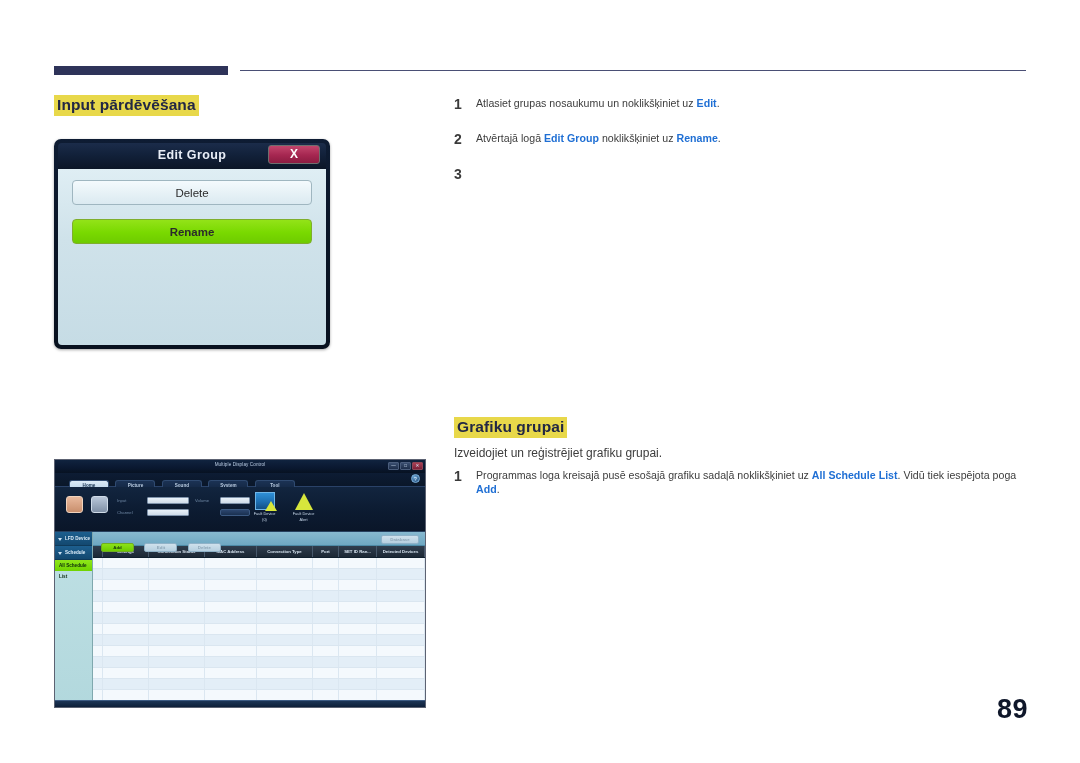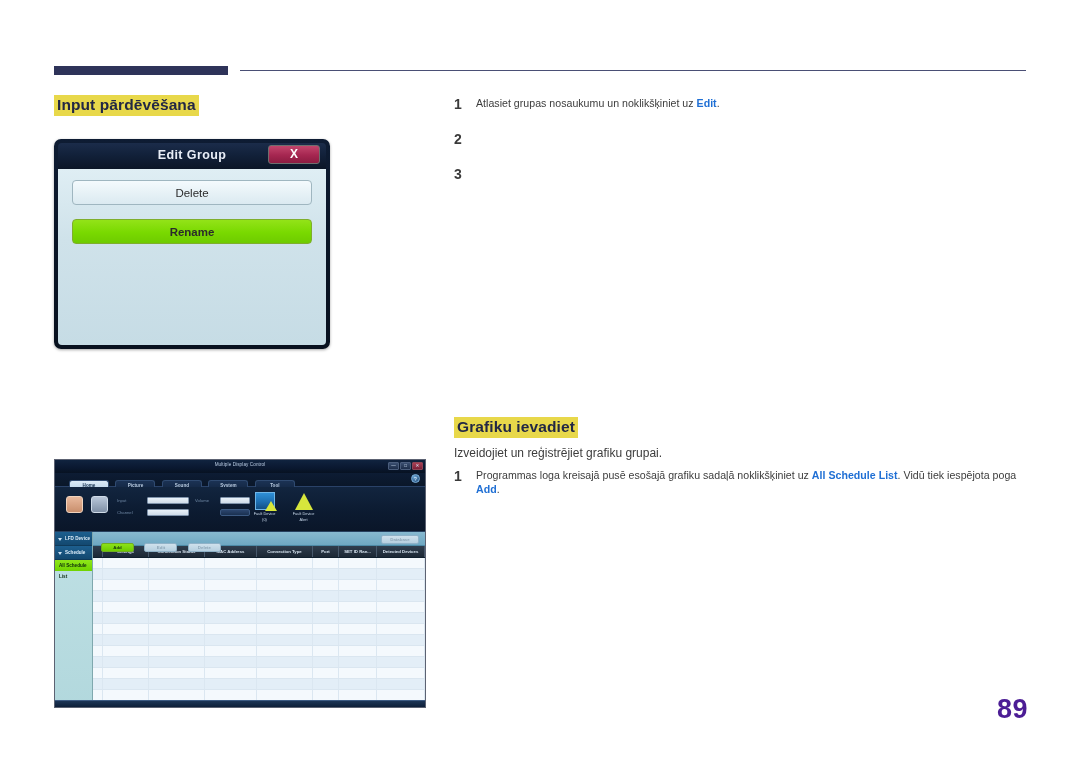--- a/index.html
+++ b/index.html
@@ -418,21 +418,21 @@
     border-top: 1px solid #3c5madeup;
     border-top: 1px solid #3c5a82;
   }
 
   
   .page-num {
     position: absolute;
     right: 52px; bottom: 38px;
     font-size: 27px;
     font-weight: bold;
-    color: #4c1d95;
+    color: #0f172a;
     letter-spacing: 0.5px;
   }
 </style>
 </head>
 <body>
 
 <div class="page">
 
   <div class="top-rule-bar"></div>
   <div class="top-rule-line"></div>
@@ -450,28 +450,29 @@
     </div>
   </div>
 
   <div class="steps" id="steps-rename">
     <div class="step">
       <div class="step-num">1</div>
       <div class="step-text">Atlasiet grupas nosaukumu un noklikšķiniet uz <b>Edit</b>.</div>
     </div>
     <div class="step">
       <div class="step-num">2</div>
+      <div class="step-text">Atvērtajā logā <b>Edit Group</b> noklikšķiniet uz <b>Rename</b>.</div>
     </div>
     <div class="step">
       <div class="step-num">3</div>
     </div>
   </div>
 
 
-  <div class="hl-heading" id="heading-create">Grafiku ievadiet</div>
+  <div class="hl-heading" id="heading-create">Grafiku grupai</div>
 
   <div class="lead-text">Izveidojiet un reģistrējiet grafiku grupai.</div>
 
   <div class="steps" id="steps-create">
     <div class="step">
       <div class="step-num">1</div>
       <div class="step-text">Programmas loga kreisajā pusē esošajā grafiku sadaļā noklikšķiniet uz <b>All Schedule List</b>. Vidū tiek iespējota poga <b>Add</b>.</div>
     </div>
   </div>
 

